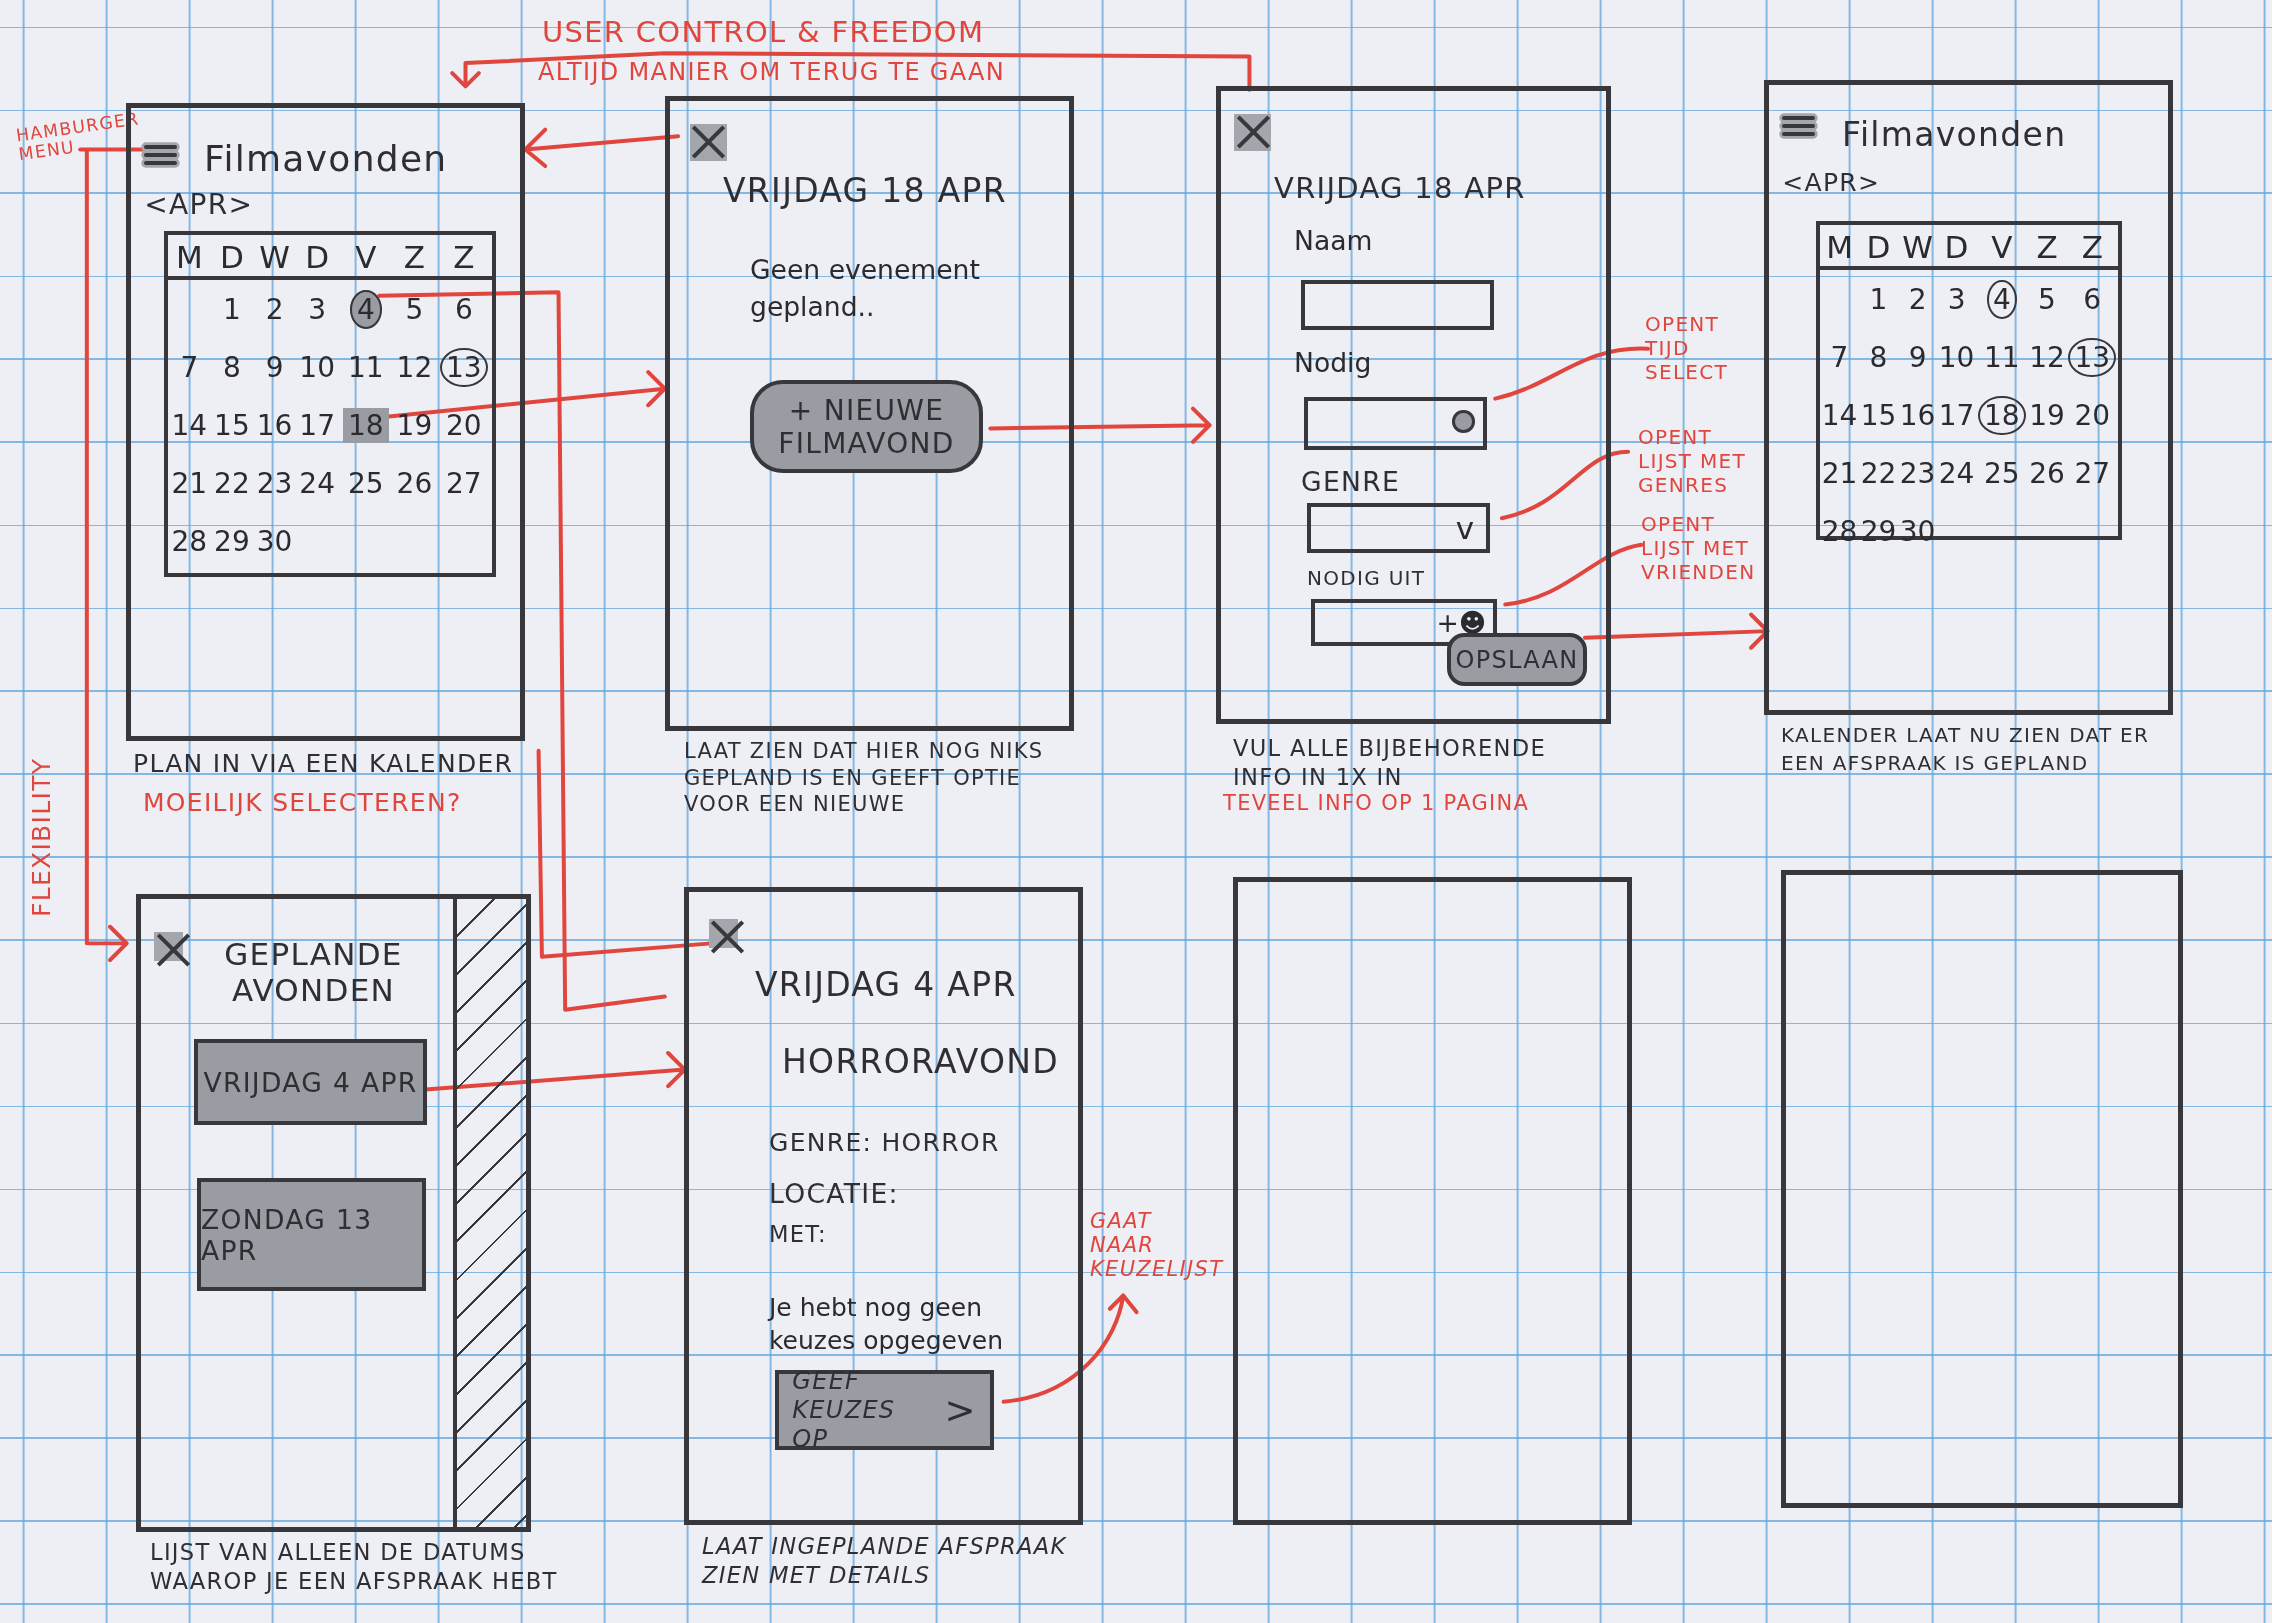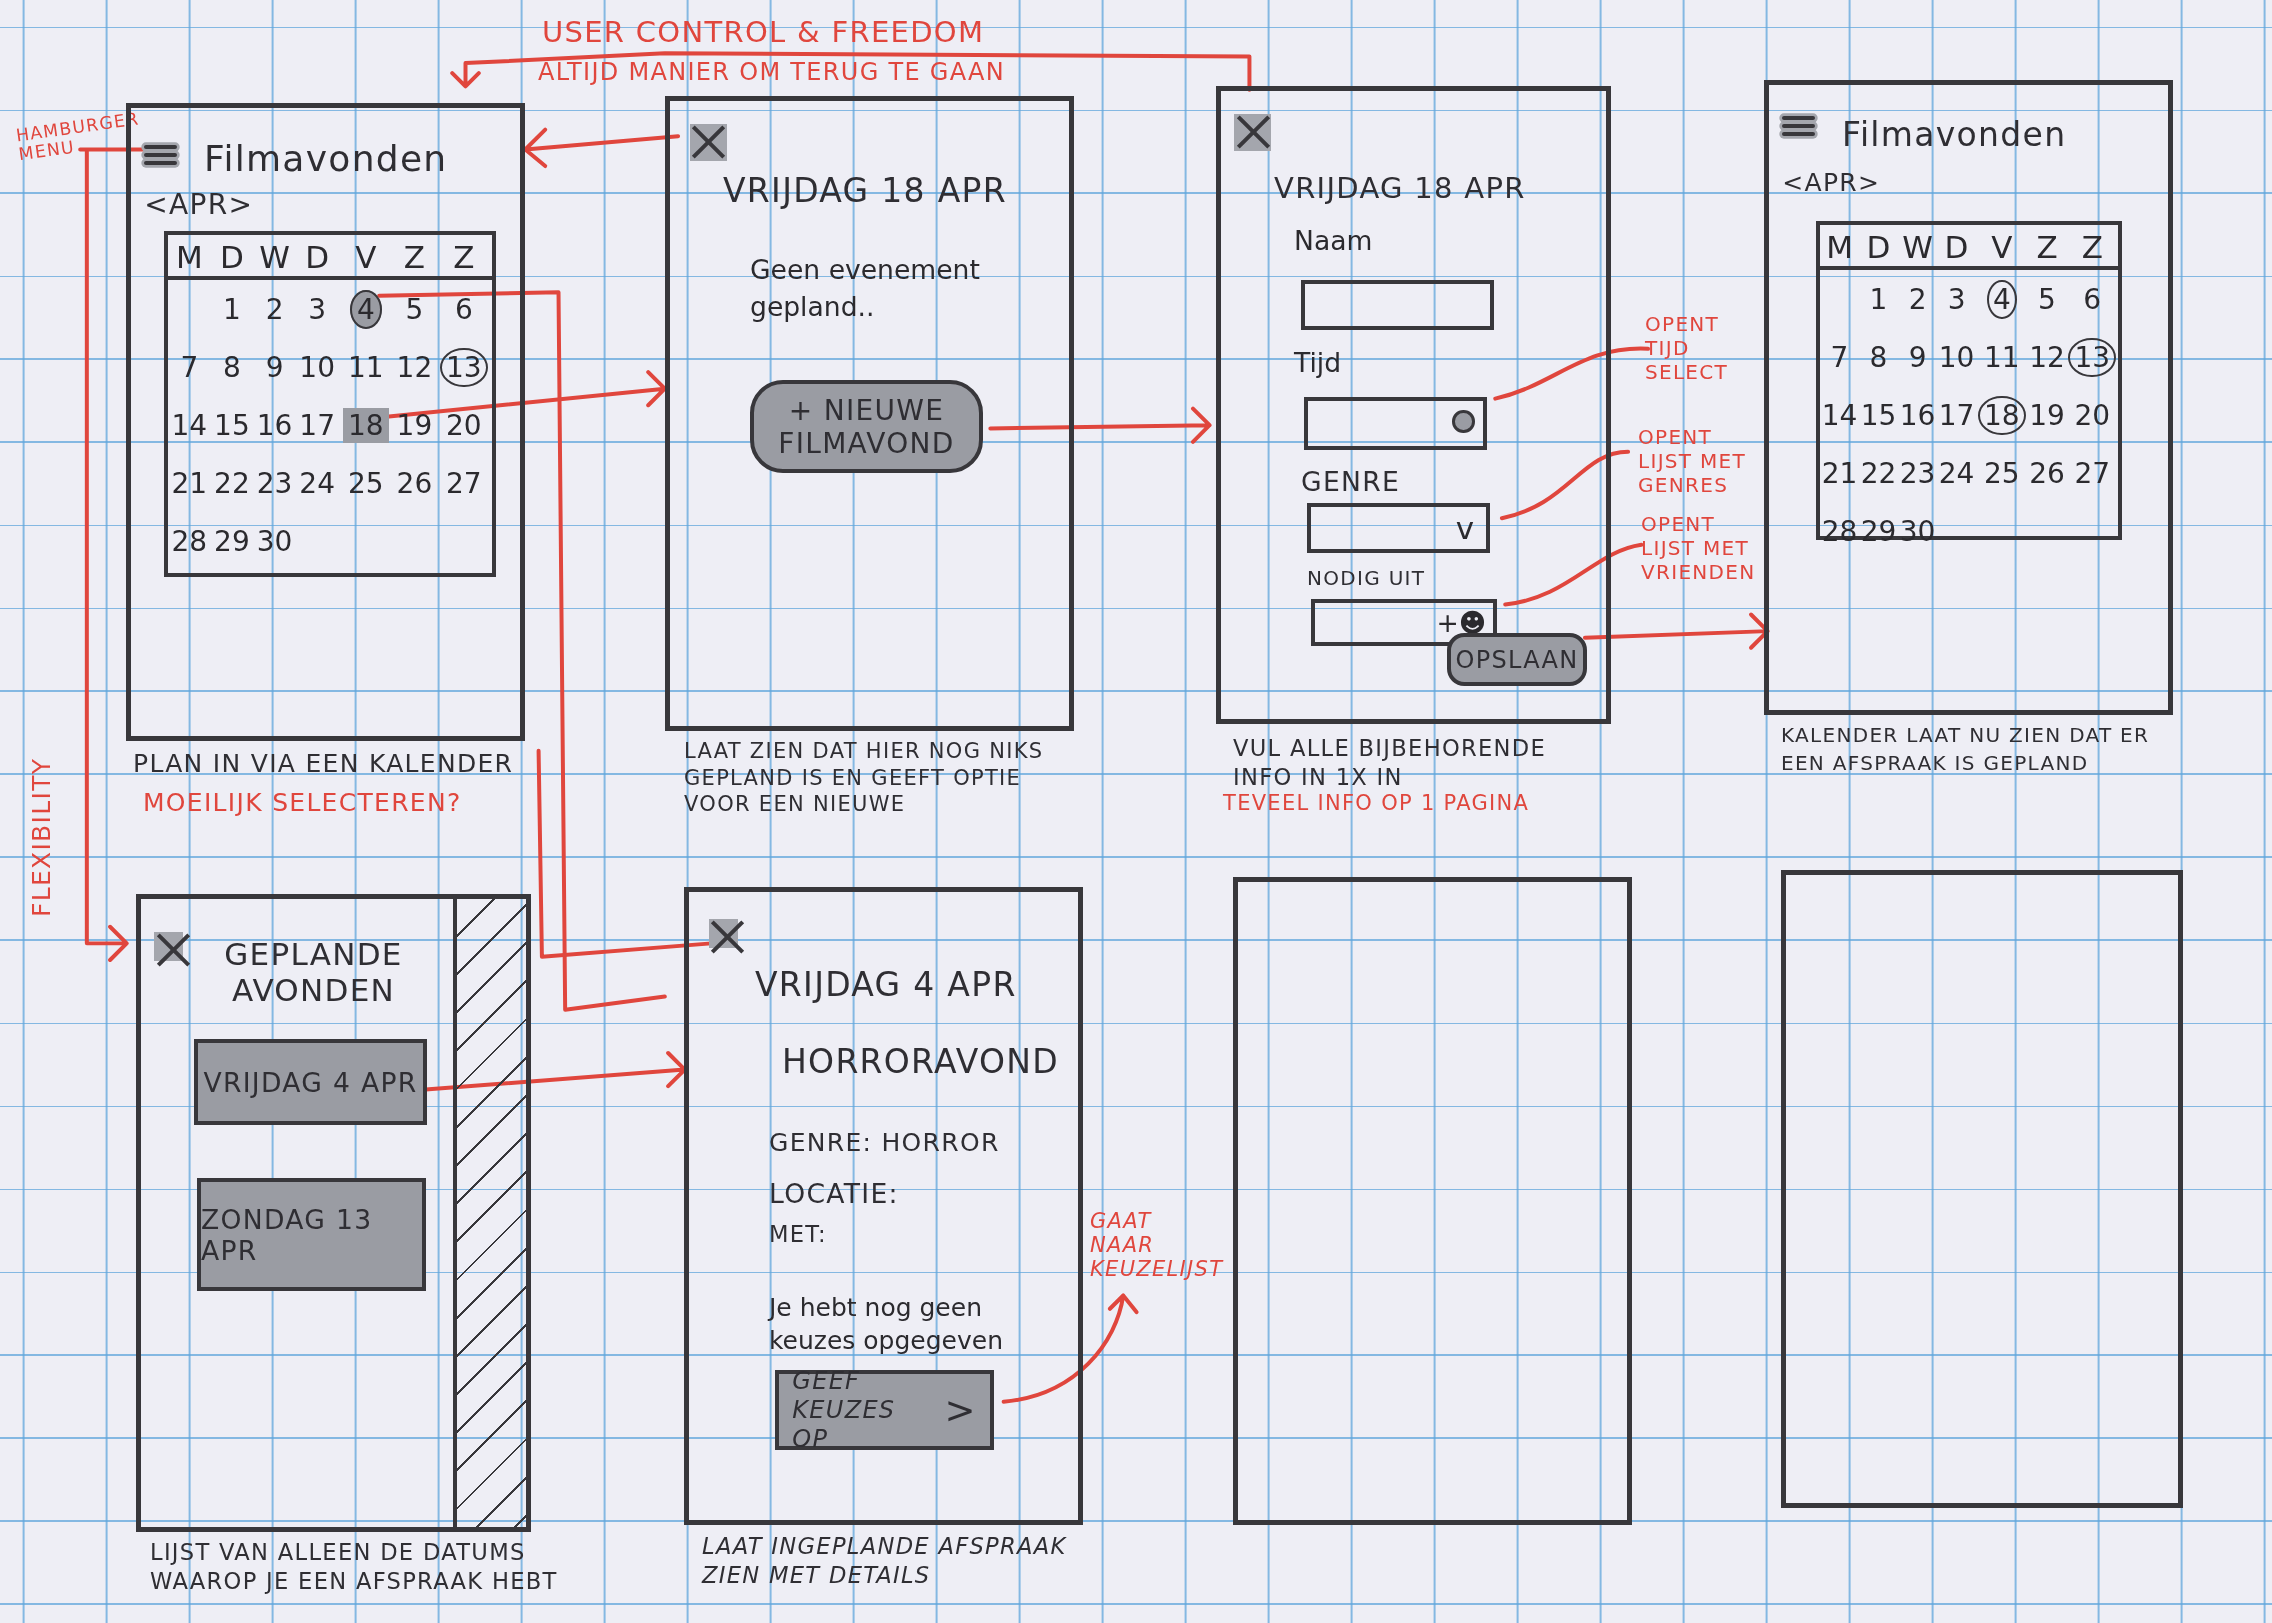--- a/index.html
+++ b/index.html
@@ -144,21 +144,21 @@
   <div class="abs marker ink" style="left:80px;top:279px;width:233px;height:93px;border-radius:33px;font-size:28px;display:flex;align-items:center;justify-content:center;text-align:center;padding:0 13.3px;">+ Nieuwe filmavond</div>
   <div class="abs" style="left:80px;top:150px;font-size:26.6px;width:266px;line-height:37px;">Geen evenement gepland..</div>
 </div>
 <div class="abs ink caption" style="left:684px;top:738px;width:372px;font-size:21px;line-height:26.6px;">Laat zien dat hier nog niks gepland is en geeft optie voor een nieuwe</div>
 
 <div class="frame" style="left:1216px;top:86px;width:395px;height:638px;">
   <div class="xicon" style="left:13.3px;top:23px;"></div>
   <div class="abs ink" style="left:53px;top:80px;font-size:29px;">Vrijdag 18 Apr</div>
   <div class="abs lbl" style="left:73px;top:134px;">Naam</div>
   <div class="field" style="left:80px;top:189px;width:193px;height:50px;"></div>
-  <div class="abs lbl" style="left:73px;top:256px;">Tijd</div>
+  <div class="abs lbl" style="left:73px;top:256px;">Nodig</div>
   <div class="field" style="left:83px;top:306px;width:183px;height:53px;">
     <span class="abs" style="right:8px;top:9.3px;width:22.6px;height:22.6px;border-radius:50%;background:#9a9ca3;border:3.3px solid #38373b;box-sizing:border-box;"></span>
   </div>
   <div class="abs ink lbl" style="left:80px;top:375px;">Genre</div>
   <div class="field" style="left:86px;top:412px;width:183px;height:50px;">
     <span class="abs" style="right:12px;top:2.7px;font-size:31px;">v</span>
   </div>
   <div class="abs ink" style="left:86px;top:475px;font-size:20px;">Nodig uit</div>
   <div class="field" style="left:90px;top:508px;width:186px;height:47px;">
     <span class="abs" style="right:6.6px;top:4px;font-size:26.6px;">+☻</span>

